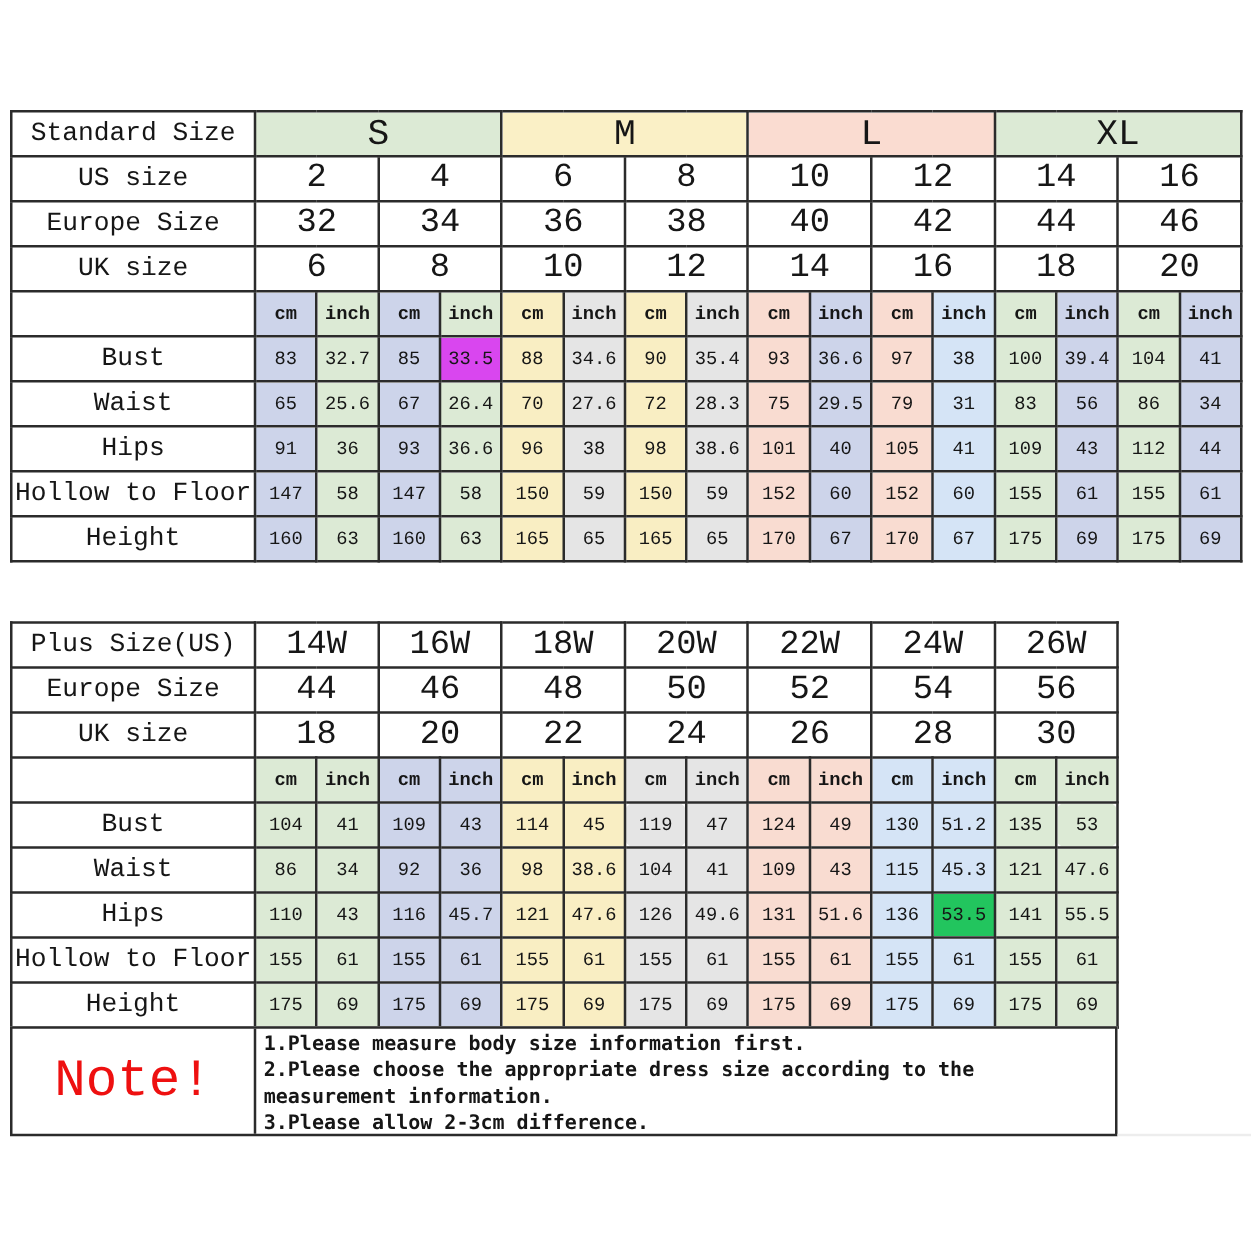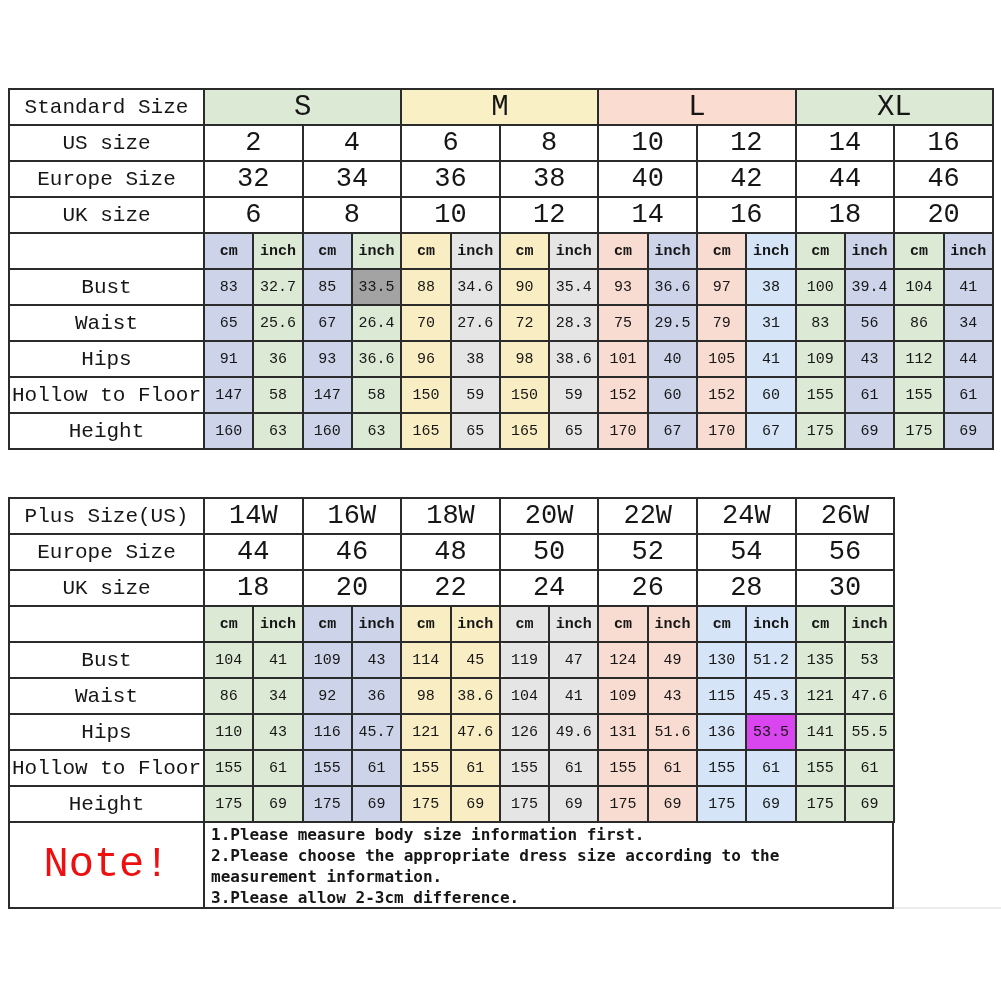--- a/index.html
+++ b/index.html
@@ -112,21 +112,21 @@
             <td class="unit" style="background: rgb(220, 234, 213);">cm</td>
             <td class="unit" style="background: rgb(205, 212, 234);">inch</td>
             <td class="unit" style="background: rgb(220, 234, 213);">cm</td>
             <td class="unit" style="background: rgb(205, 212, 234);">inch</td>
           </tr>
           <tr>
             <td class="lbl">Bust</td>
             <td class="val" style="background: rgb(205, 212, 234);">83</td>
             <td class="val" style="background: rgb(220, 234, 213);">32.7</td>
             <td class="val" style="background: rgb(205, 212, 234);">85</td>
-            <td class="val" style="background: #a3a3a3; margin-left: 28px;">33.5</td>
+            <td class="val" style="background: #d946ef; margin-left: 28px;">33.5</td>
             <td class="val" style="background: rgb(249, 238, 195);">88</td>
             <td class="val" style="background: rgb(229, 229, 229);">34.6</td>
             <td class="val" style="background: rgb(249, 238, 195);">90</td>
             <td class="val" style="background: rgb(229, 229, 229);">35.4</td>
             <td class="val" style="background: rgb(249, 220, 209);">93</td>
             <td class="val" style="background: rgb(205, 212, 234);">36.6</td>
             <td class="val" style="background: rgb(249, 220, 209);">97</td>
             <td class="val" style="background: rgb(213, 228, 246);">38</td>
             <td class="val" style="background: rgb(220, 234, 213);">100</td>
             <td class="val" style="background: rgb(205, 212, 234);">39.4</td>
@@ -320,21 +320,21 @@
               <td class="val" style="background: rgb(220, 234, 213);">43</td>
               <td class="val" style="background: rgb(205, 212, 234);">116</td>
               <td class="val" style="background: rgb(205, 212, 234);">45.7</td>
               <td class="val" style="background: rgb(249, 238, 195);">121</td>
               <td class="val" style="background: rgb(249, 238, 195);">47.6</td>
               <td class="val" style="background: rgb(229, 229, 229);">126</td>
               <td class="val" style="background: rgb(229, 229, 229);">49.6</td>
               <td class="val" style="background: rgb(249, 220, 209);">131</td>
               <td class="val" style="background: rgb(249, 220, 209);">51.6</td>
               <td class="val" style="background: rgb(213, 228, 246);">136</td>
-              <td class="val" style="background: #d946ef;">53.5</td>
+              <td class="val" style="background: #22c55e;">53.5</td>
               <td class="val" style="background: rgb(220, 234, 213);">141</td>
               <td class="val" style="background: rgb(220, 234, 213);">55.5</td>
             </tr>
             <tr>
               <td class="lbl">Hollow to Floor</td>
               <td class="val" style="background: rgb(220, 234, 213);">155</td>
               <td class="val" style="background: rgb(220, 234, 213);">61</td>
               <td class="val" style="background: rgb(205, 212, 234);">155</td>
               <td class="val" style="background: rgb(205, 212, 234);">61</td>
               <td class="val" style="background: rgb(249, 238, 195);">155</td>

